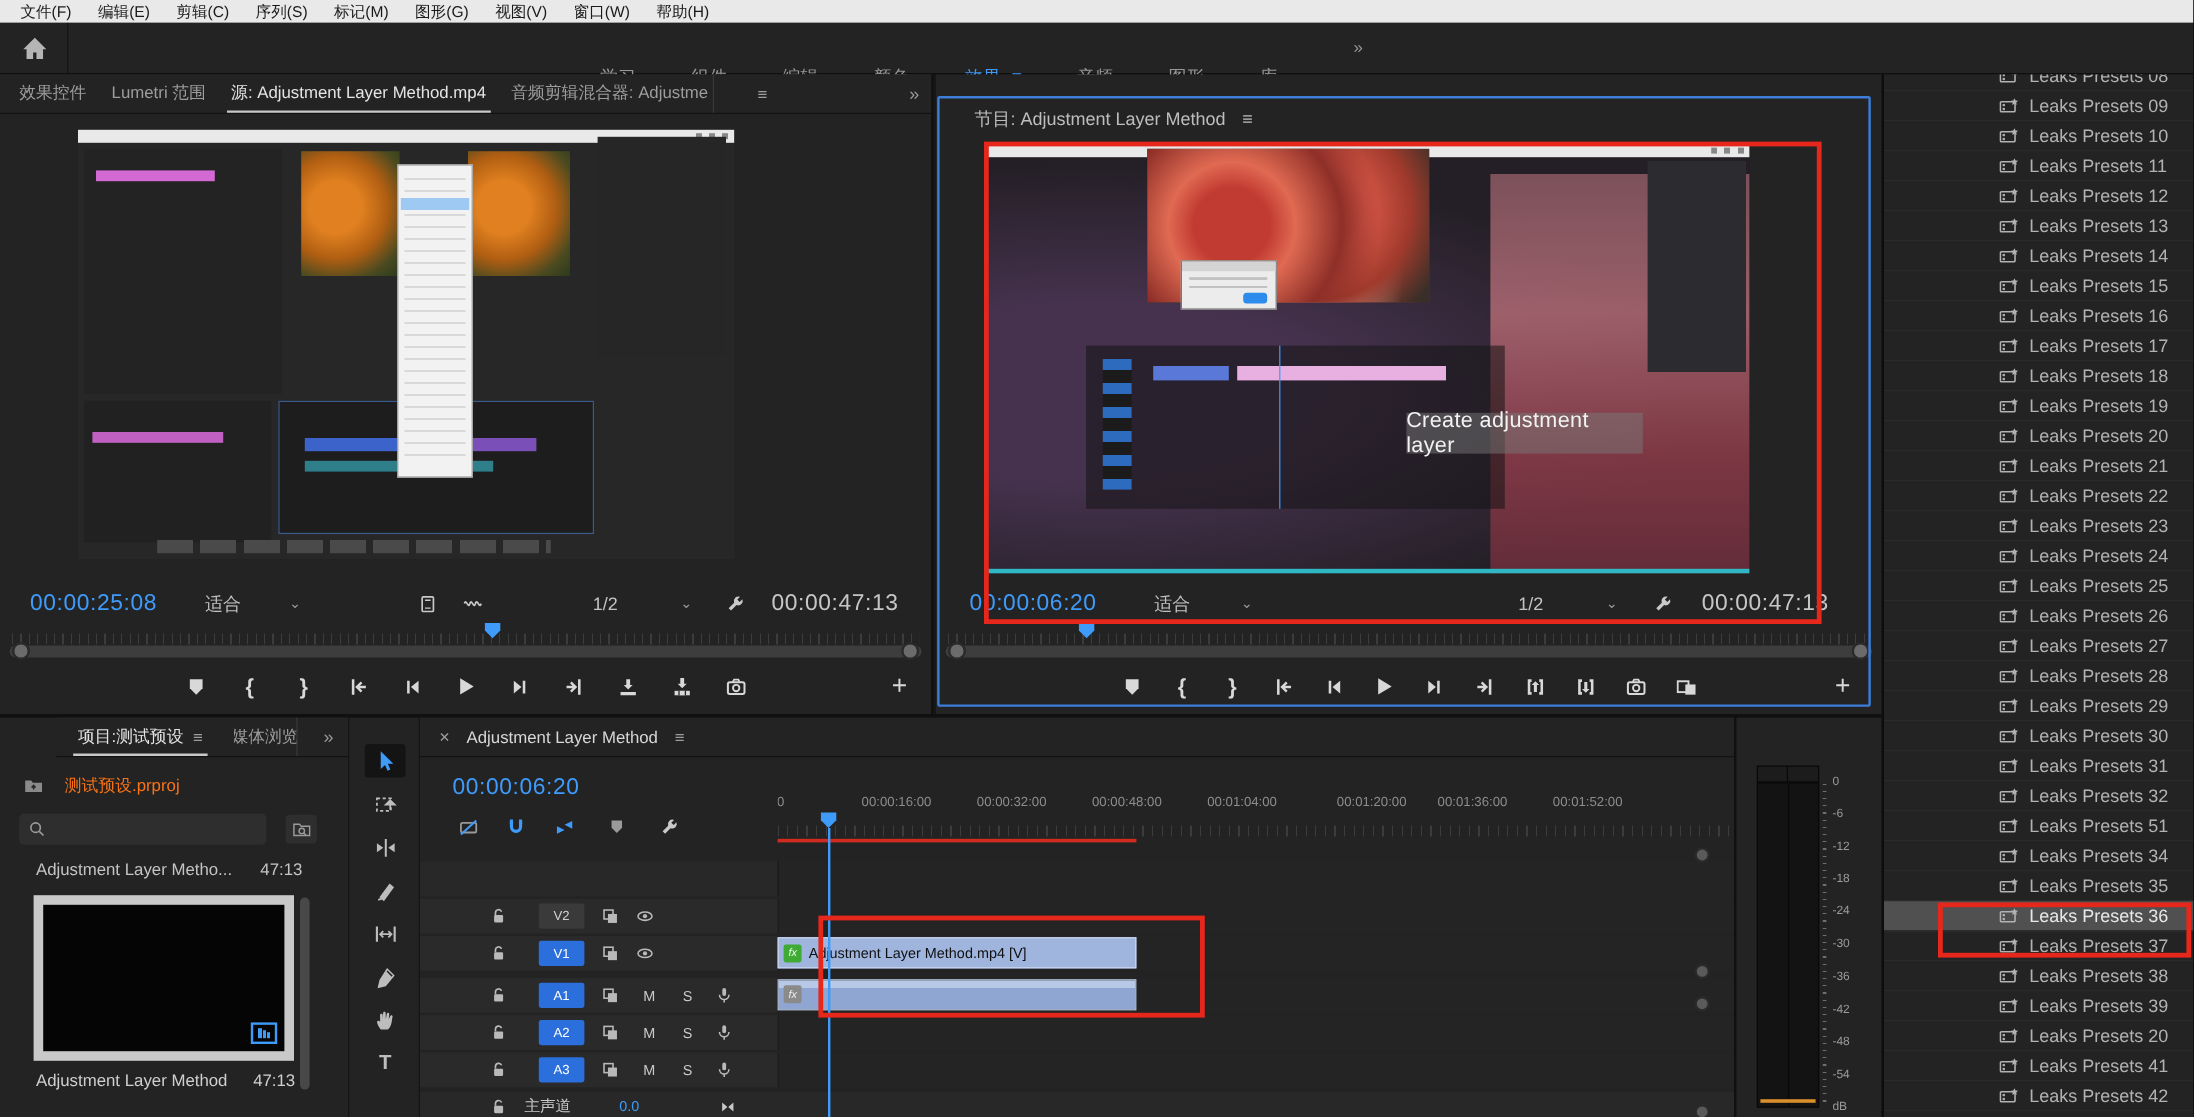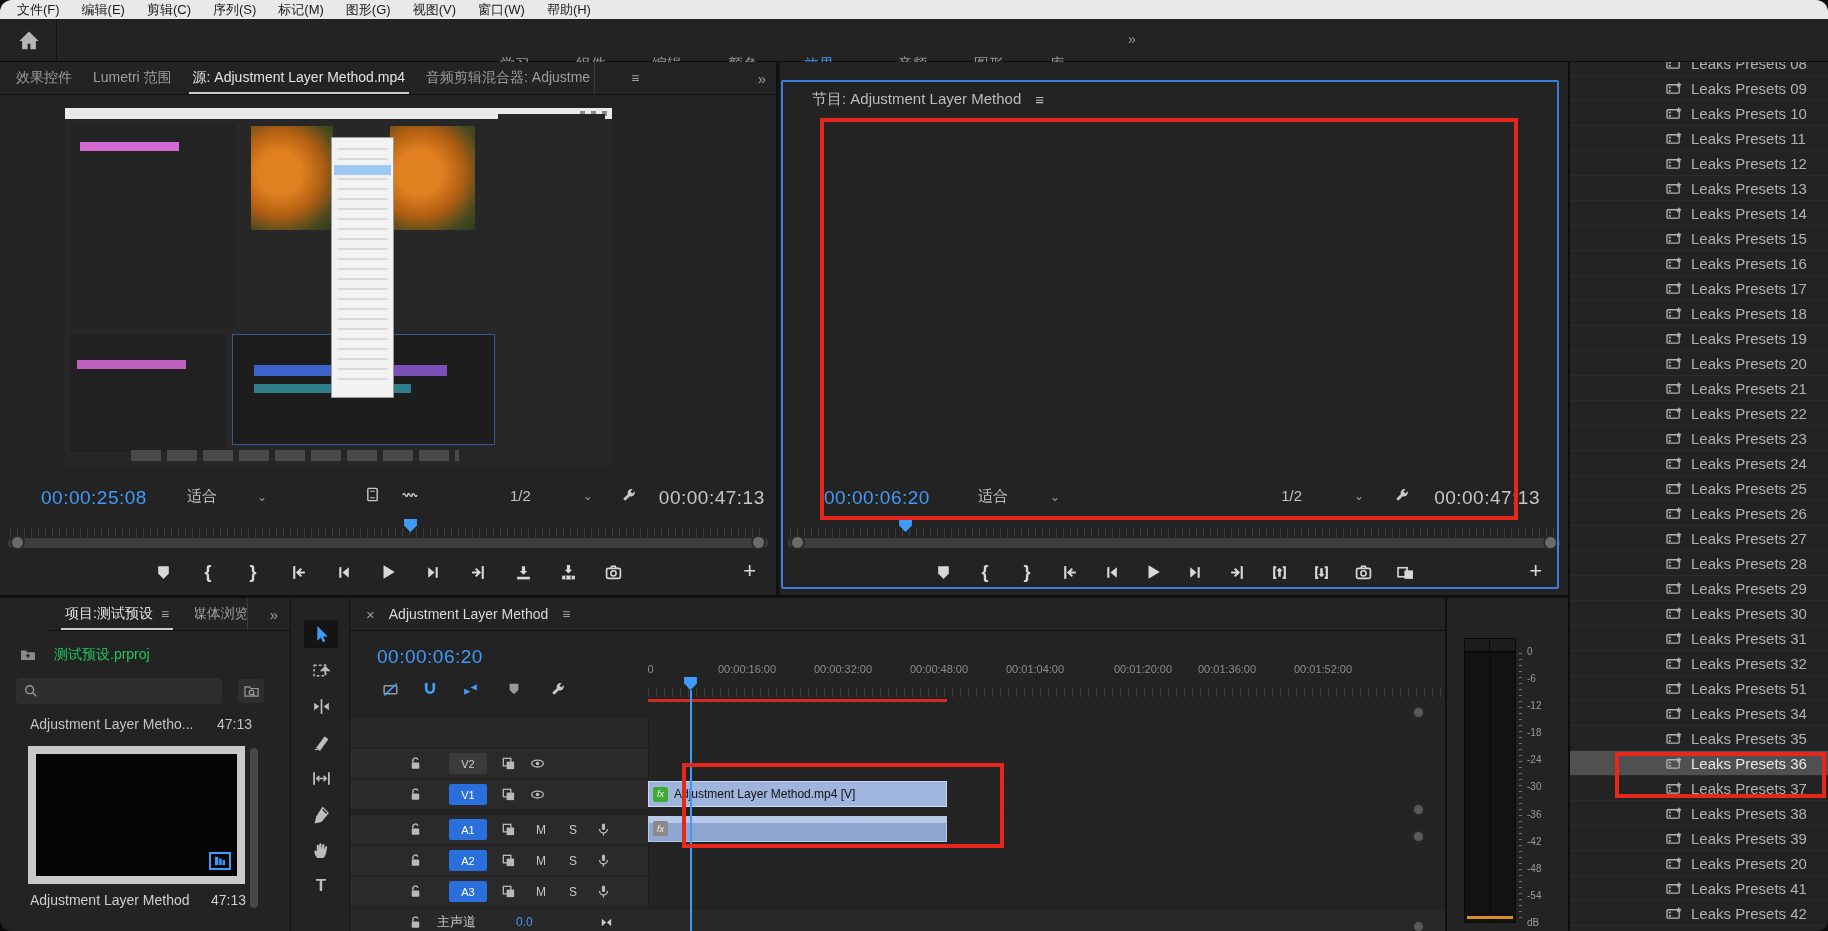--- a/index.html
+++ b/index.html
@@ -1,18 +1,18 @@
 <!DOCTYPE html>
 <html><head>
 <meta charset="utf-8">
 <style>
   html,body{margin:0;padding:0;background:#0d0d0d;}
   *{box-sizing:border-box;}
   #app{position:relative;width:1828px;height:931px;overflow:hidden;
-       font-family:"Liberation Sans","DejaVu Sans",sans-serif;background:#161616;color:#c8c8c8;border-radius:12px;}
+       font-family:"Liberation Sans","DejaVu Sans",sans-serif;background:#161616;color:#c8c8c8;}
   .abs{position:absolute;}
   svg{display:block;}
 
   
   #menubar{left:0;top:0;width:1828px;height:19px;background:#e9e9e9;display:flex;align-items:center;
            padding-left:6px;color:#1a1a1a;font-size:13px;}
   #menubar .mitem{padding:0 11px;cursor:default;}
 
   
   #appheader{left:0;top:19px;width:1828px;height:43px;background:#232323;border-bottom:1px solid #0c0c0c;}
@@ -32,21 +32,21 @@
   .ptab{display:flex;align-items:center;gap:8px;padding:0 4px;height:100%;white-space:nowrap;}
   .ptab.active{color:#e4e4e4;box-shadow:inset 0 -2px 0 #c8c8c8;}
   .ptab .pt-menu{color:#9d9d9d;font-size:14px;}
   .overflow-ch{color:#9d9d9d;font-size:15px;}
 
   
   #source-panel{left:0;top:62px;width:778px;height:533px;border-right:2px solid #101010;}
   #source-panel .tabstrip{padding-left:12px;gap:28px;}
   .tab-clip{max-width:212px;overflow:hidden;border-right:1px solid #3a3a3a;}
 
-  .monitor-tc-row{position:absolute;left:0;width:100%;height:32px;display:flex;align-items:flex-start;margin-left:16px;}
+  .monitor-tc-row{position:absolute;left:0;width:100%;height:32px;display:flex;align-items:center;}
   .tc-blue{color:#3f9bfa;font-size:19px;letter-spacing:.5px;}
   .tc-gray{color:#c6c6c6;font-size:19px;letter-spacing:.5px;}
   .fit-dd,.res-dd{display:flex;align-items:center;gap:26px;color:#c2c2c2;font-size:15px;}
   .dd-ch{color:#9a9a9a;font-size:12px;}
   .mon-ico{color:#c9c9c9;}
 
   .mini-ruler{position:absolute;left:10px;right:10px;height:16px;
      background:repeating-linear-gradient(90deg,#3c3c3c 0 1px,transparent 1px 7px);
      background-size:100% 9px;background-position:bottom;background-repeat:no-repeat;}
   .mini-ph{position:absolute;top:-3px;width:15px;height:15px;}
@@ -103,21 +103,21 @@
       background:repeating-linear-gradient(#2d6bbf 0 9px,#1b1b1b 9px 20px);}
   .pv-clip-pink{position:absolute;left:36%;top:12%;width:50%;height:9%;background:#e8b0e0;}
   .pv-clip-blue{position:absolute;left:16%;top:12%;width:18%;height:9%;background:#5a78d8;}
   .pv-vline{position:absolute;left:46%;top:0;width:1px;height:100%;background:#3f9bfa;}
 
   .red-rect{position:absolute;border:4px solid #e5271c;z-index:50;pointer-events:none;}
 
   
   #project-panel{left:0;top:595px;width:290px;height:336px;border-top:3px solid #101010;}
   #project-panel .tabstrip{padding-left:14px;gap:22px;margin-left:47px;}
-  #proj-file-row{position:absolute;left:18px;top:48px;display:flex;align-items:center;gap:16px;font-size:14px;color:#22c55e;}
+  #proj-file-row{position:absolute;left:18px;top:48px;display:flex;align-items:center;gap:16px;font-size:14px;color:#f97316;}
   #proj-search{position:absolute;left:16px;top:80px;width:206px;height:26px;background:#2e2e2e;border-radius:4px;
       display:flex;align-items:center;padding-left:8px;}
   #proj-search-btn{position:absolute;left:238px;top:81px;width:26px;height:24px;background:#2e2e2e;border-radius:3px;
       display:flex;align-items:center;justify-content:center;}
   #proj-item-partial{position:absolute;left:30px;top:118px;width:222px;display:flex;justify-content:space-between;
       font-size:14px;color:#c4c4c4;}
   #proj-thumb-frame{position:absolute;left:28px;top:148px;width:217px;height:138px;background:#c9c9c9;}
   #proj-thumb{position:absolute;left:8px;top:8px;width:201px;height:122px;background:#050505;}
   #seq-badge{position:absolute;right:6px;bottom:6px;width:22px;height:18px;border:2px solid #3f9bfa;display:flex;align-items:center;justify-content:center;}
   #proj-item-label{position:absolute;left:30px;top:294px;width:216px;display:flex;justify-content:space-between;
@@ -404,20 +404,43 @@
     </div>
     <span class="add-btn" style="top:496px;">+</span>
   </div>
 
   <div id="program-panel" class="abs panel">
     <div id="prog-title-row">
       <span>节目: Adjustment Layer Method</span>
       <span class="pt-menu">≡</span>
     </div>
 
+    <div class="vmock" style="left:42px;top:58px;width:636px;height:358px;background:radial-gradient(ellipse at 14% 58%,#46324e 0 25%,transparent 65%),#241f26;">
+      <div class="pv-flare"></div>
+      <div class="wm-title">
+          <div class="wm-dots"></div>
+        </div>
+      <div class="pv-berries"></div>
+      <div class="pv-rightpanel noise-lines"></div>
+      <div class="pv-tracks">
+        <div class="pv-trkcol"></div>
+          <div class="pv-clip-pink"></div>
+          <div class="pv-clip-blue"></div>
+          <div class="pv-vline"></div>
+      </div>
+      <div class="pv-dialog">
+        <div style="position:absolute;left:0;top:0;width:100%;height:22%;background:#d4d4d4;"></div>
+        <div style="position:absolute;left:8%;top:34%;width:84%;height:30%;background:repeating-linear-gradient(#c2c2c2 0 2px,transparent 2px 7px);"></div>
+        <div class="db"></div>
+      </div>
+      <div class="pv-caption-box">
+        <span>Create adjustment layer</span>
+      </div>
+      <div class="pv-teal"></div>
+    </div>
 
     <div class="red-rect" style="left:40px;top:56px;width:698px;height:402px;"></div>
 
     <div id="prog-blue-border"></div>
 
     <div class="monitor-tc-row" style="top:425px;">
       <span class="tc-blue" style="margin-left:28px;">00:00:06:20</span>
       <span class="fit-dd" style="margin-left:48px;gap:42px;">
         <span>适合</span>
         <span class="dd-ch">⌄</span>

